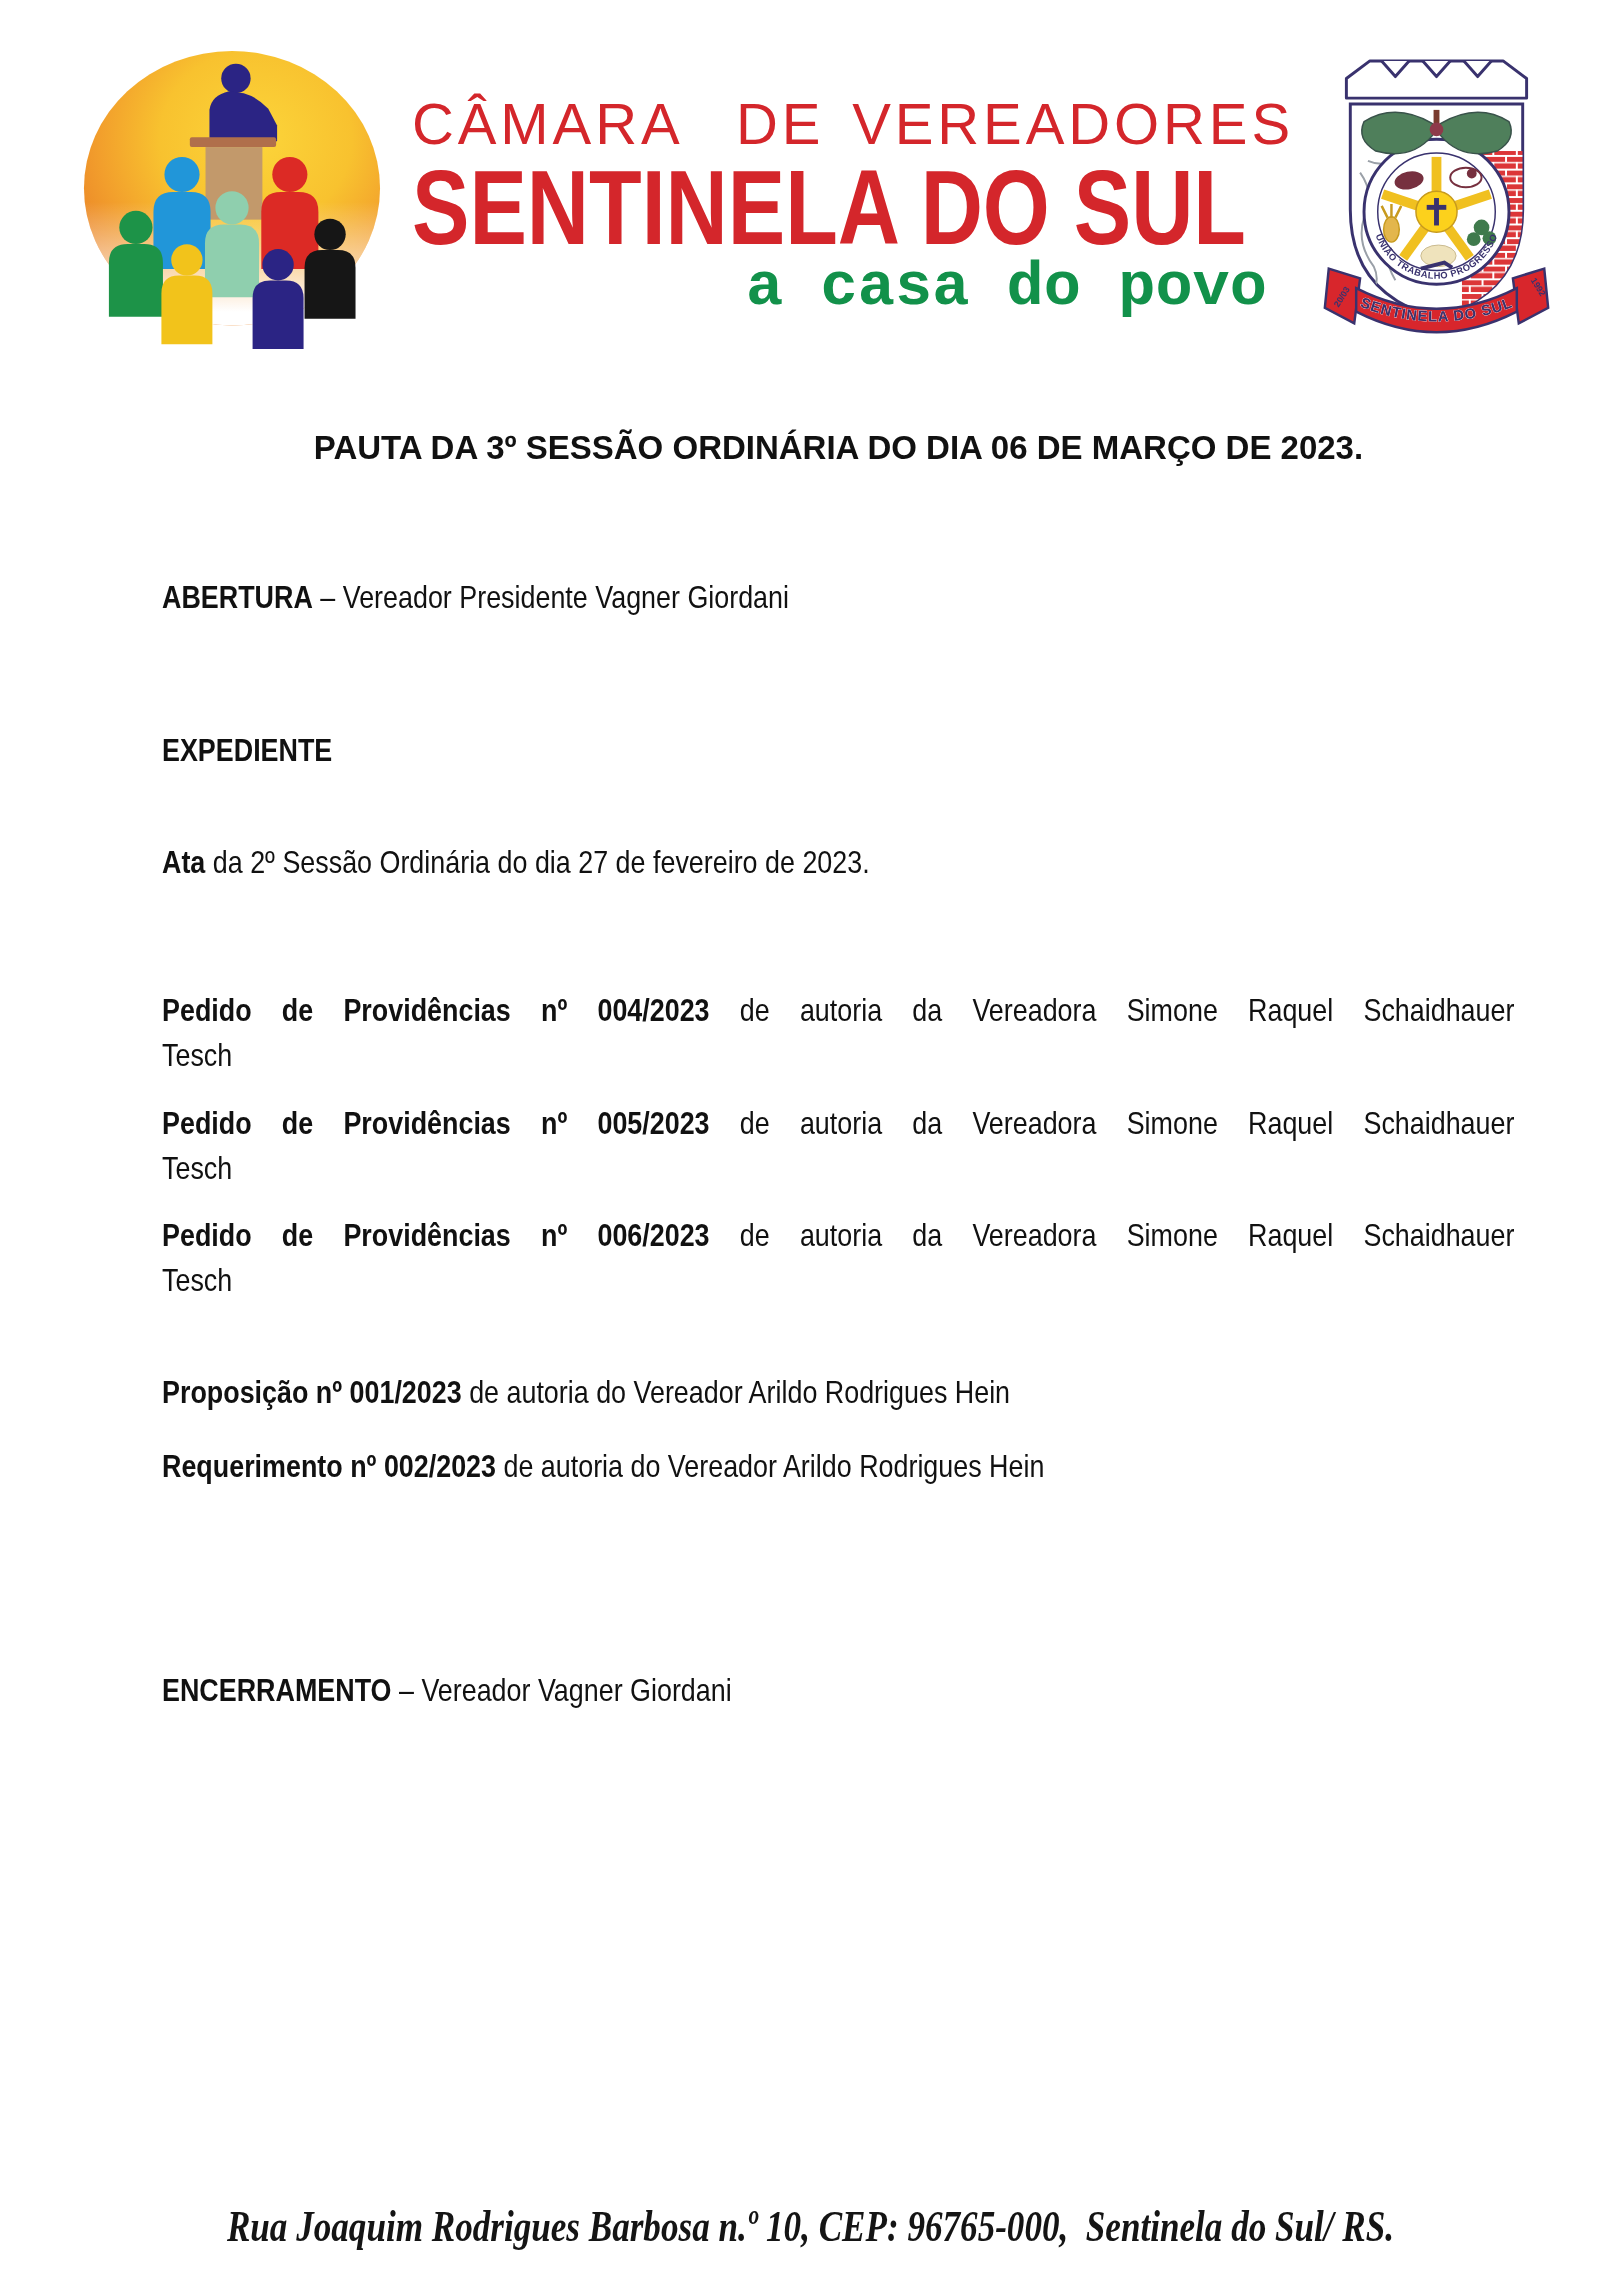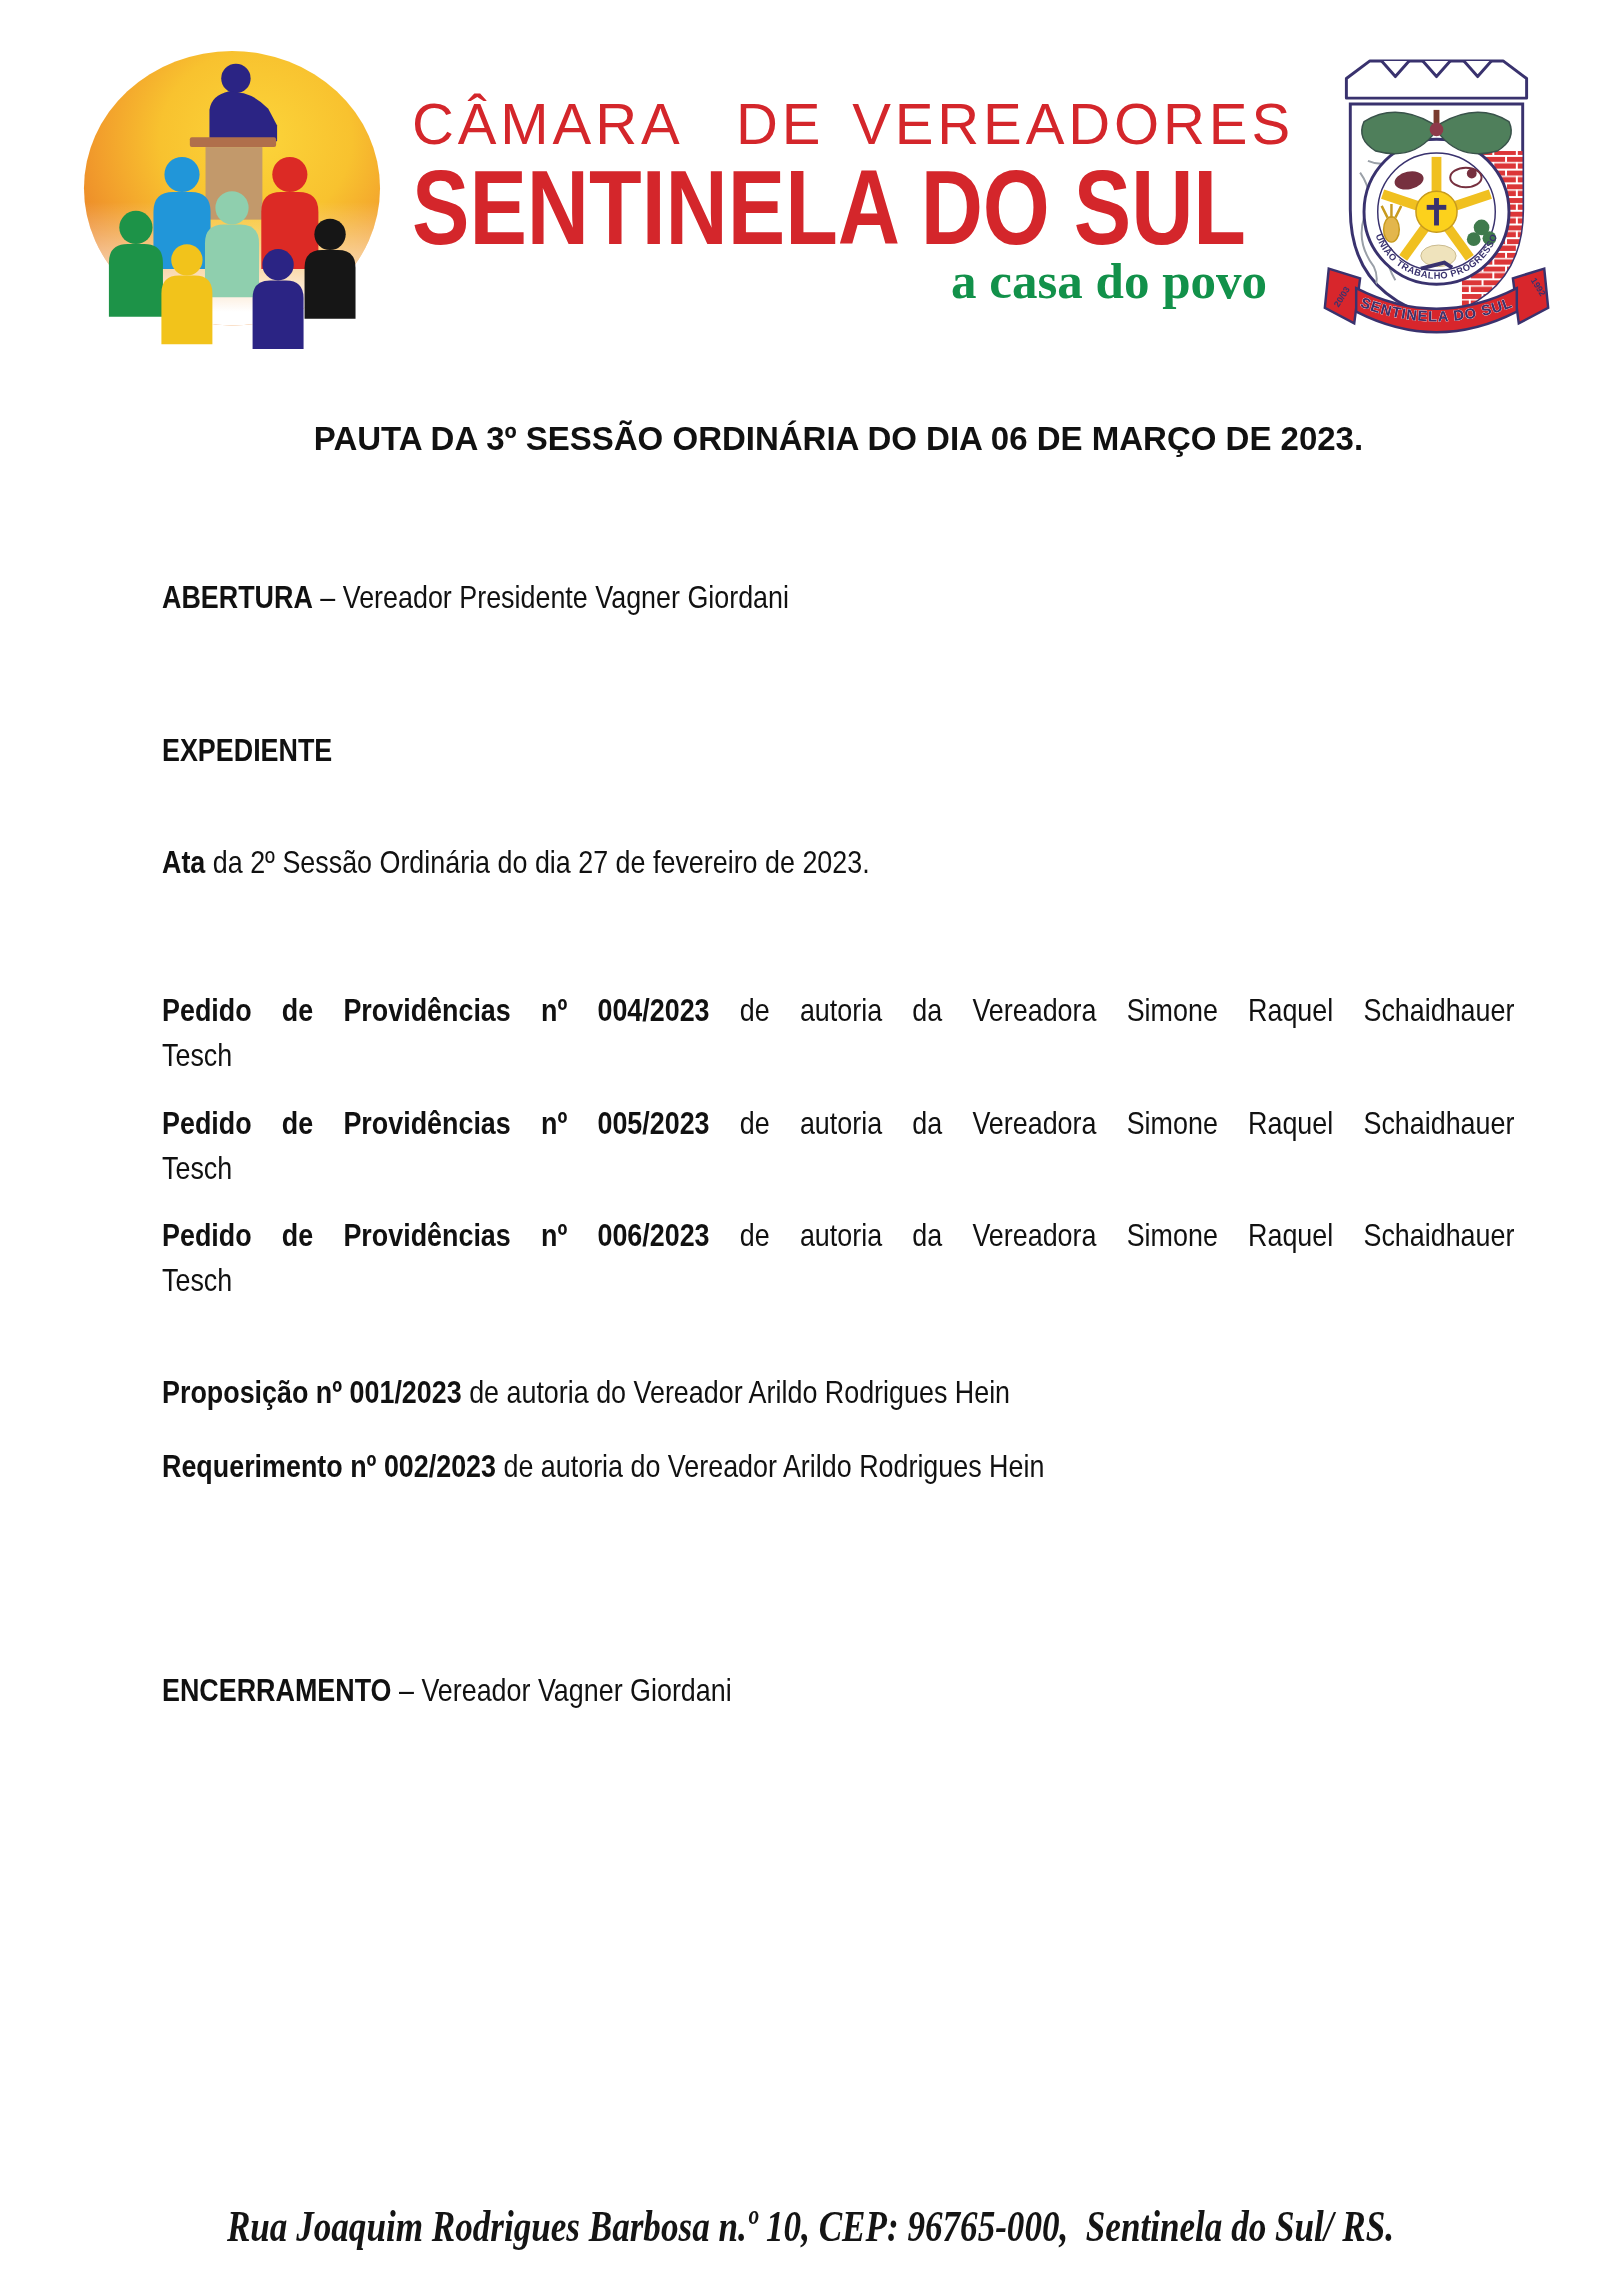--- a/index.html
+++ b/index.html
@@ -20,34 +20,34 @@
   }
   .hdr2{
     position:absolute;left:412px;top:155px;
     font-size:105px;font-weight:bold;line-height:1;
     color:#D4262B;white-space:pre;
     transform:scaleX(0.82);transform-origin:0 0;
   }
   .hdr3{
     position:absolute;left:412px;top:252px;width:855px;
     text-align:right;
-    font-family:Liberation Serif, serif;
-    font-size:51px;font-weight:bold;line-height:1.15;
+    font-family:Liberation Mono, monospace;
+    font-size:62px;font-weight:bold;line-height:1.15;
     color:#12914A;
   }
   
   .para{
     position:absolute;left:162px;width:1610px;
     font-size:32px;line-height:45px;color:#111111;
     transform:scaleX(0.84);transform-origin:0 0;
   }
   .para b{font-weight:bold;}
   .jline{text-align:justify;text-align-last:justify;}
   .doc-title{
-    position:absolute;left:162px;top:416px;width:1353px;
+    position:absolute;left:162px;top:425px;width:1353px;
     text-align:center;font-size:33px;font-weight:bold;line-height:45px;
     color:#111111;
   }
   
   .footer{
     position:absolute;left:0;top:2091px;width:1621px;
     text-align:center;
     font-family:"Liberation Serif", serif;
     font-style:italic;font-weight:bold;
     font-size:45px;line-height:54px;color:#141414;

